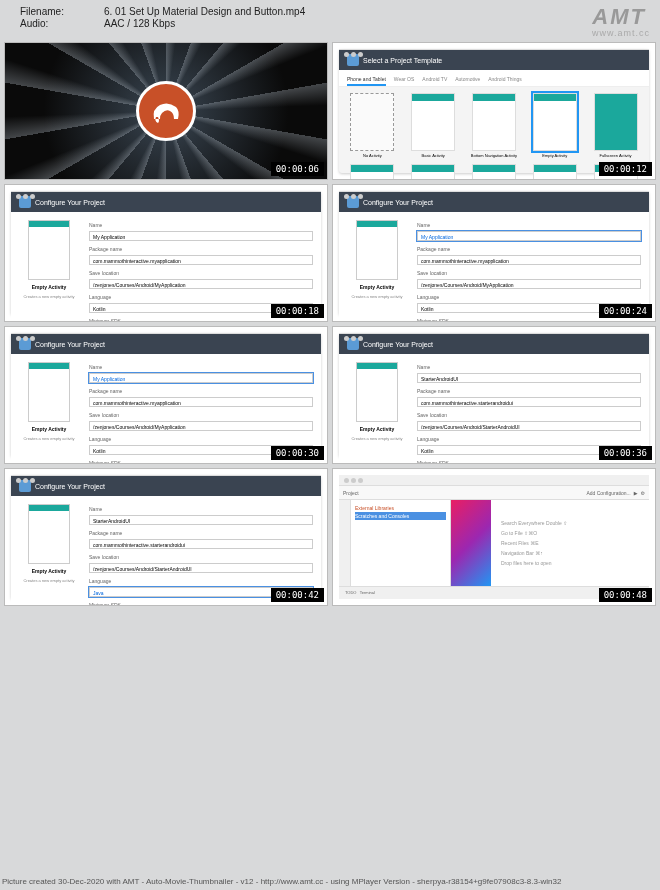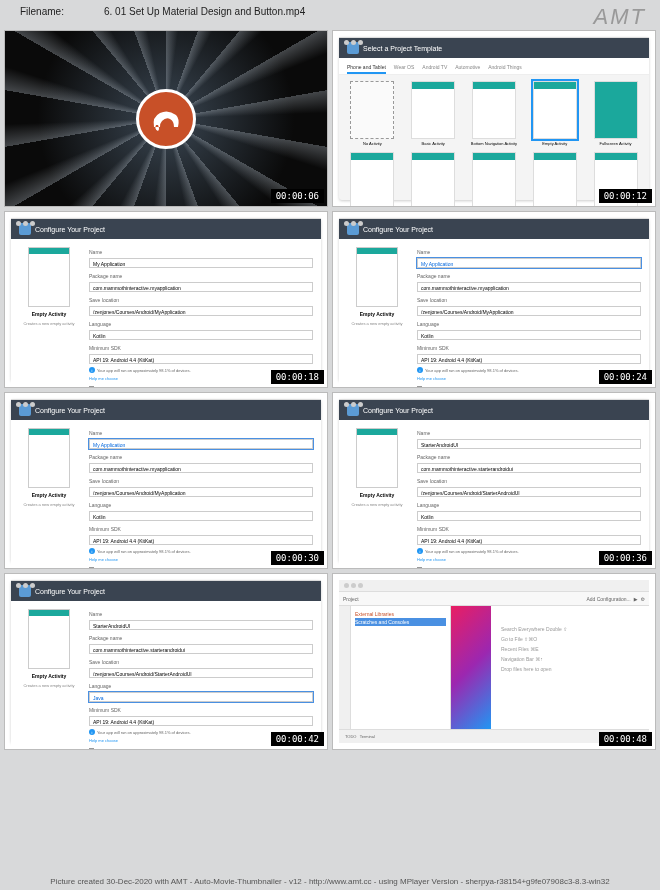--- a/index.html
+++ b/index.html
@@ -1,24 +1,24 @@
 <!DOCTYPE html>
 <html><head>
 <meta charset="utf-8">
 <style>
 *{margin:0;padding:0;box-sizing:border-box}
 body{width:660px;height:890px;background:#d8d9da;font-family:Arial,sans-serif;font-size:10px;overflow:hidden;position:relative}
 .header{padding:6px 20px;background:#d8d9da;position:relative}
 .meta-row{display:flex;margin-bottom:1px;font-size:10px;color:#222}
 .meta-label{width:84px}
 .meta-value{color:#222}
-.logo{position:absolute;top:4px;right:14px;font-size:22px;font-weight:normal;color:#999;letter-spacing:2px;font-style:italic}
+.logo{position:absolute;top:4px;right:14px;font-size:22px;font-weight:bold;color:#999;letter-spacing:2px;font-style:italic}
 .logo-sub{position:absolute;top:28px;right:10px;font-size:9px;color:#aaa;letter-spacing:1px}
 .grid{display:grid;grid-template-columns:1fr 1fr;gap:4px;padding:4px;margin-top:2px}
-.thumb{background:#fff;border:1px solid #bbb;height:177px;position:relative;overflow:hidden}
+.thumb{background:#fff;border:1px solid #bbb;height:138px;position:relative;overflow:hidden}
 .thumb-intro{background:#1a1a1a}
 .mammoth{position:absolute;top:50%;left:50%;transform:translate(-50%,-50%);width:60px;height:60px;background:#c85028;border-radius:50%;border:3px solid #fff;display:flex;align-items:center;justify-content:center}
 .mammoth svg{width:40px;height:40px}
 .rays{position:absolute;inset:0;background:radial-gradient(circle at 50% 50%,rgba(80,100,120,0.6) 0%,#0a0a0a 70%)}
 .rays::before{content:"";position:absolute;inset:0;background:repeating-conic-gradient(from 0deg at 50% 50%,rgba(200,210,220,0.3) 0deg,transparent 8deg,transparent 20deg)}
 .timestamp{position:absolute;bottom:3px;right:3px;background:#000;color:#fff;font-size:9px;padding:2px 5px;font-family:monospace;z-index:10}
 .dialog{position:absolute;top:6px;left:6px;right:6px;bottom:6px;background:#f4f4f4;border-radius:3px;display:flex;flex-direction:column;box-shadow:0 1px 3px rgba(0,0,0,0.2)}
 .dialog-dots{position:absolute;top:3px;left:5px;display:flex;gap:2px}
 .dot{width:5px;height:5px;border-radius:50%;background:#ccc}
 .dialog-title-bar{height:14px;background:#f0f0f0;border-bottom:1px solid #ddd;position:relative;text-align:center;font-size:6px;line-height:14px;color:#888}
@@ -56,29 +56,33 @@
 .ide-sidebar{width:12px;background:#f0f0f0;border-right:1px solid #ddd;writing-mode:vertical-lr;font-size:4px;color:#888;padding:4px 1px}
 .ide-panel{width:100px;background:#fff;border-right:1px solid #ddd;padding:4px;font-size:5px}
 .ide-main{flex:1;display:flex}
 .gradient-side{width:40px;background:linear-gradient(135deg,#e91e63 0%,#9c27b0 50%,#2196f3 100%)}
 .ide-welcome{flex:1;background:#fff;padding:20px 10px;display:flex;flex-direction:column;gap:4px;font-size:5px;color:#888}
 .ide-welcome .line{color:#999}
 .ide-bottom{height:14px;background:#f0f0f0;border-top:1px solid #ddd;display:flex;align-items:center;padding:0 6px;font-size:4px;color:#666;justify-content:space-between}
 .tree-item{padding:1px 0;color:#555}
 .tree-item.hl{background:#4a90e2;color:#fff}
 .tree-item.ext{color:#c85028}
-.footer-text{position:absolute;bottom:2px;left:0;right:0;text-align:center;font-size:8px;color:#555;padding:2px}
+.footer-text{position:absolute;bottom:2px;left:0;right:0;text-align:left;font-size:8px;color:#555;padding:2px}
 </style>
 </head>
 <body>
 
 <div class="header">
   <div class="meta-row">
       <span class="meta-label">Filename:</span>
       <span class="meta-value">6. 01 Set Up Material Design and Button.mp4</span>
+    </div>
+  <div class="meta-row">
+      <span class="meta-label">Audio:</span>
+      <span class="meta-value">AAC / 128 Kbps</span>
     </div>
   <div class="logo">AMT</div>
   <div class="logo-sub">www.amt.cc</div>
 </div>
 
 <div class="grid">
 
   <div class="thumb thumb-intro">
     <div class="rays"></div>
     <div class="mammoth">

